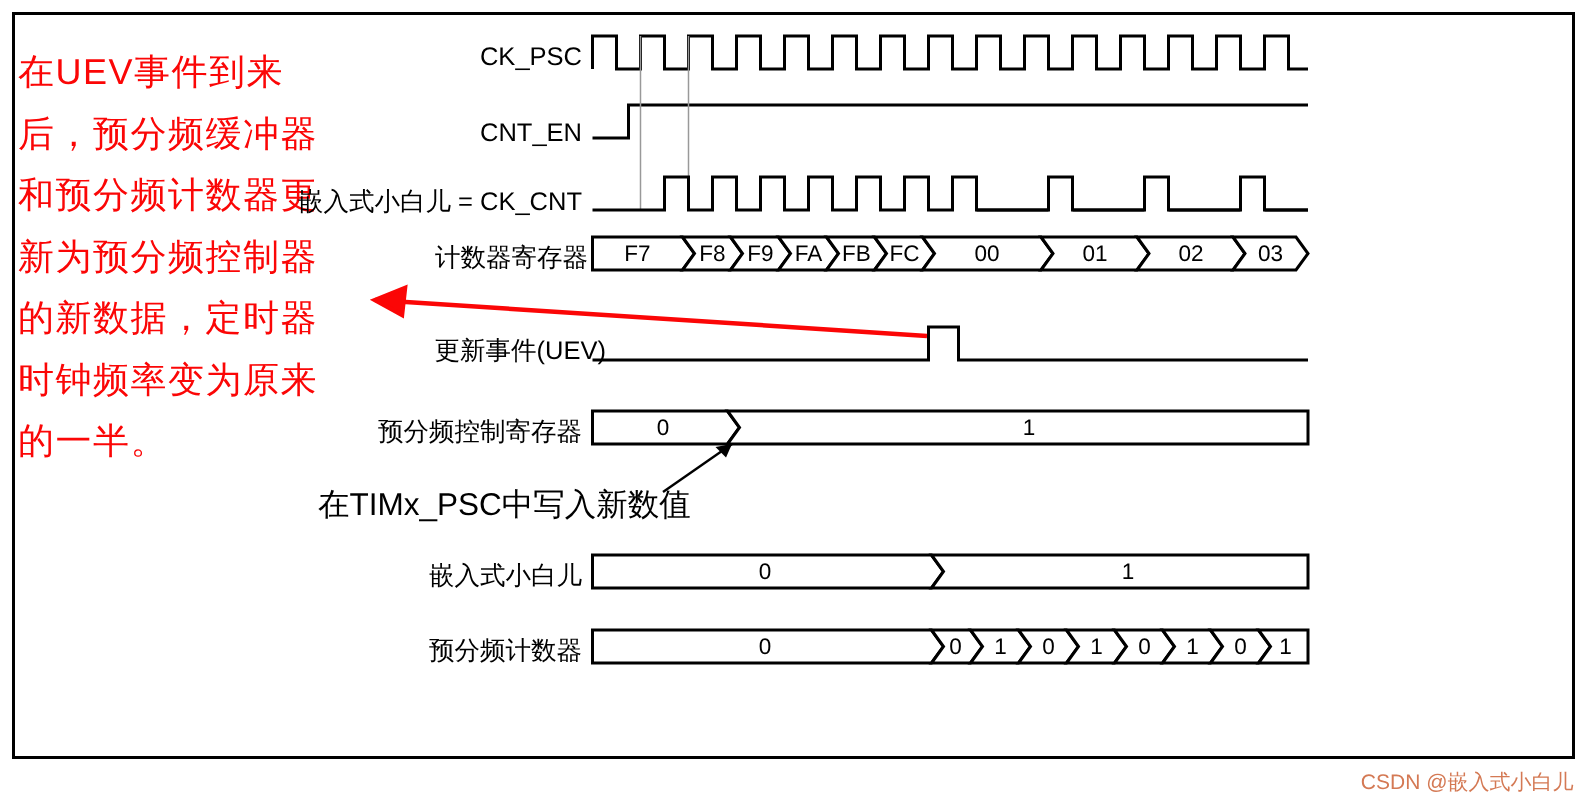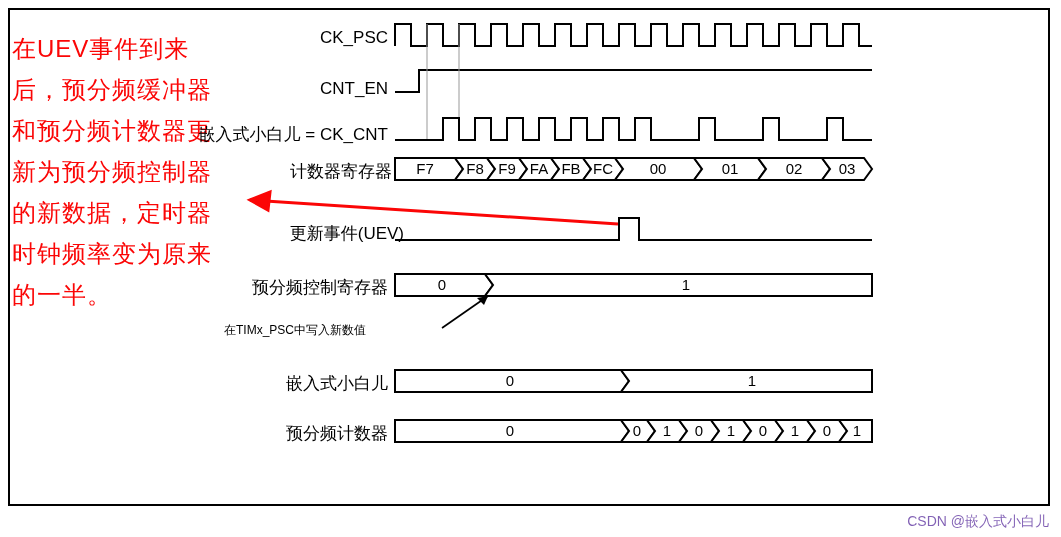--- a/index.html
+++ b/index.html
@@ -14,21 +14,20 @@
   .frame {
     position: absolute;
     left: 8px; top: 8px;
     width: 1042px; height: 498px;
     border: 2px solid #000;
   }
   .row {
     position: absolute;
     display: flex;
     align-items: flex-end;
-    padding-left: 12px;
   }
   .label {
     text-align: right;
     font-size: 17px;
     color: #000;
   }
   
   .red-note {
     position: absolute;
     left: 12px; top: 28px;
@@ -36,21 +35,21 @@
     font-size: 24px;
     line-height: 41px;
     color: #fb0606;
     font-weight: 400;
     letter-spacing: 1px;
   }
   .watermark {
     position: absolute;
     right: 12px; bottom: 6px;
     font-size: 14px;
-    color: #4c1d95;
+    color: #c2410c;
     opacity: 0.7;
   }
   svg { display: block; }
 </style>
 </head>
 <body>
 
 <div class="frame"></div>
 
 <div class="red-note">在UEV事件到来后，预分频缓冲器和预分频计数器更新为预分频控制器的新数据，定时器时钟频率变为原来的一半。</div>
@@ -215,21 +214,21 @@
 <div class="row" style="left:4px;top:160px;width:388px;justify-content:flex-end">
   <span class="label">计数器寄存器</span>
 </div>
 <div class="row" style="left:16px;top:222px;width:388px;justify-content:flex-end">
   <span class="label">更新事件(UEV)</span>
 </div>
 <div class="row" style="left:0;top:276px;width:388px;justify-content:flex-end">
   <span class="label">预分频控制寄存器</span>
 </div>
 <div class="row" style="left:212px;top:322px;width:260px">
-  <span class="label" style="font-size:12px">在TIMx_PSC中写入新数值</span>
+  <span class="label" style="font-size:21px">在TIMx_PSC中写入新数值</span>
 </div>
 <div class="row" style="left:0;top:372px;width:388px;justify-content:flex-end">
   <span class="label">嵌入式小白儿</span>
 </div>
 <div class="row" style="left:0;top:422px;width:388px;justify-content:flex-end">
   <span class="label">预分频计数器</span>
 </div>
 
 <div class="watermark">CSDN @嵌入式小白儿</div>
 

